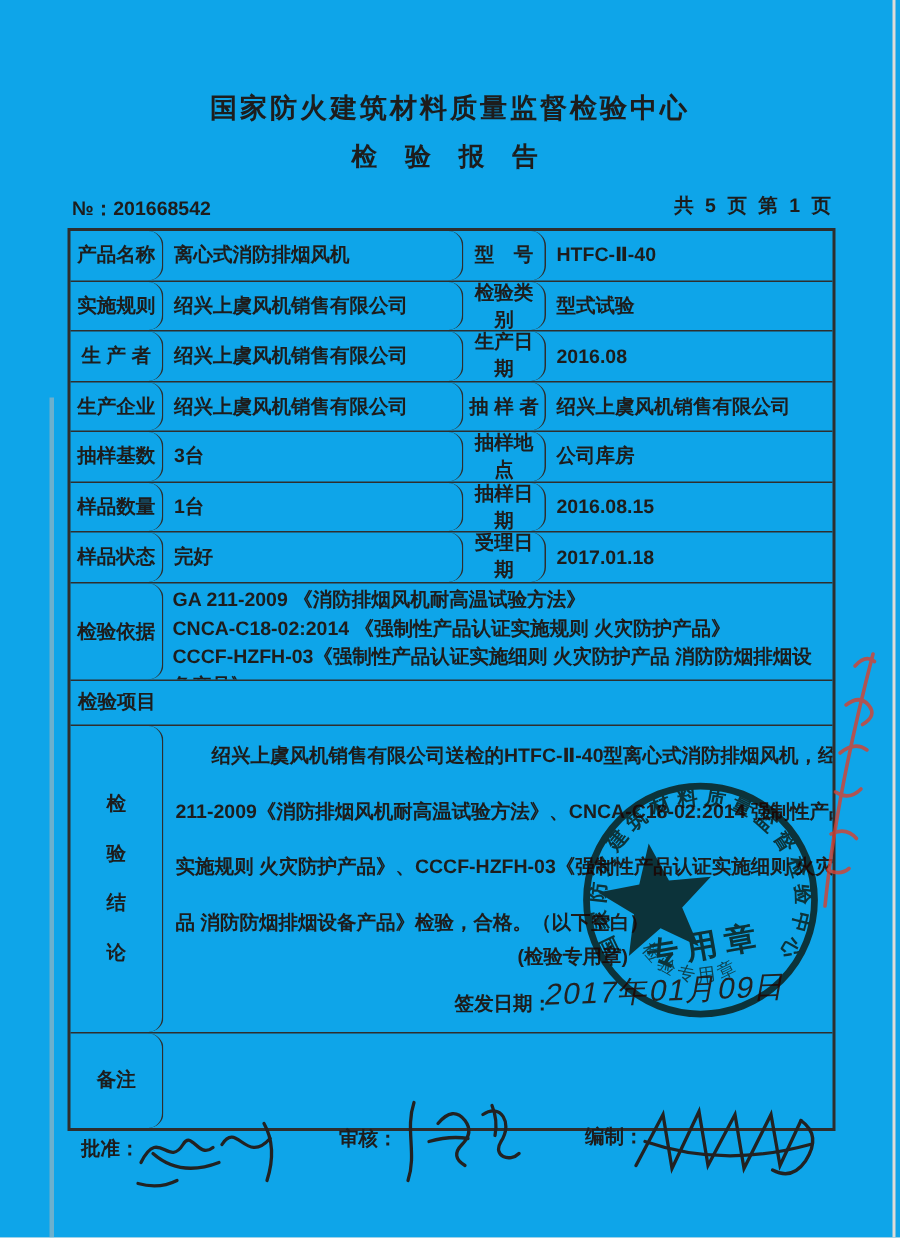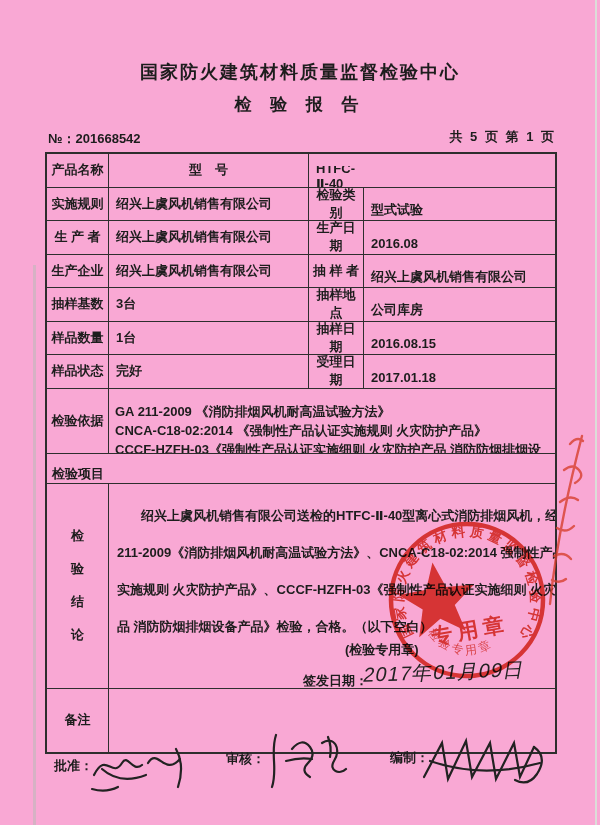--- a/index.html
+++ b/index.html
@@ -1,17 +1,17 @@
 <!DOCTYPE html>
 <html><head>
 <meta charset="utf-8">
 <style>
   html,body{margin:0;padding:0;background:#e8e8e6;}
   .page{
-    position:relative;width:600px;height:825px;background:#f9a8d4;
+    position:relative;width:600px;height:825px;background:#0ea5e9;
     font-family:"Liberation Sans","DejaVu Sans",sans-serif;color:#1d1d1d;
     overflow:hidden;margin:0 auto;
   }
   .scan-edge-left{position:absolute;left:33px;top:265px;width:3px;height:560px;background:#b9b9b6;opacity:.55;}
   .scan-edge-right{position:absolute;right:3px;top:0;width:2px;height:825px;background:#dcdcd8;}
   .hdr-title{position:absolute;left:0;top:60px;width:100%;text-align:center;
     font-size:18px;font-weight:bold;letter-spacing:2px;}
   .hdr-sub{position:absolute;left:0;top:93px;width:100%;text-align:center;
     font-size:17px;font-weight:bold;letter-spacing:7px;}
   .meta-no{position:absolute;left:48px;top:130px;font-size:13px;font-weight:bold;}
@@ -19,22 +19,22 @@
 
   .report-table{
     position:absolute;left:45px;top:152px;width:512px;
     border:2px solid #2e2e2e;box-sizing:border-box;
     font-size:13px;font-weight:600;
   }
   .trow{display:grid;border-bottom:1.5px solid #2e2e2e;}
   .trow:last-child{border-bottom:none;}
   .trow.r4{grid-template-columns:62px 200px 55px 191px;height:32.5px;}
   .trow.r2{grid-template-columns:62px 446px;}
-  .cell{border-right:1.5px solid #2e2e2e;display:flex;align-items:center;box-sizing:border-box;overflow:hidden;}
-  .cell:last-child{border-right:none;margin-top:12px;}
+  .cell{border-right:1.5px solid #2e2e2e;display:flex;align-items:center;box-sizing:border-box;overflow:hidden;border-radius:10px;}
+  .cell:last-child{border-right:none;}
   .cell.lab{justify-content:center;text-align:center;padding:0 2px;}
   .cell.val{padding-left:7px;}
   .basis-content{display:block;padding:1px 6px;line-height:19px;font-weight:600;}
   .concl-cell{position:relative;display:block;}
   .concl-line{position:absolute;left:8px;width:436px;line-height:20px;white-space:nowrap;}
   .vlabel{display:flex;flex-direction:column;justify-content:center;align-items:center;gap:15px;}
   .stamp-note{position:absolute;left:236px;top:145px;font-size:13px;font-weight:bold;}
   .issue-label{position:absolute;left:194px;top:176px;font-size:13px;font-weight:bold;}
   .issue-date{
     position:absolute;left:255px;top:163px;font-size:20px;font-weight:500;
@@ -55,20 +55,21 @@
   <div class="hdr-title">国家防火建筑材料质量监督检验中心</div>
   <div class="hdr-sub">检 验 报 告</div>
 
   <div class="meta-no"><span>№：</span><span>201668542</span></div>
   <div class="meta-pages">共 5 页 第 1 页</div>
 
   <div class="report-table">
 
     <div class="trow r4">
       <div class="cell lab">产品名称</div>
+      <div class="cell val">离心式消防排烟风机</div>
       <div class="cell lab">型　号</div>
       <div class="cell val">HTFC-Ⅱ-40</div>
     </div>
     <div class="trow r4">
       <div class="cell lab">实施规则</div>
       <div class="cell val">绍兴上虞风机销售有限公司</div>
       <div class="cell lab">检验类别</div>
       <div class="cell val">型式试验</div>
     </div>
     <div class="trow r4">

